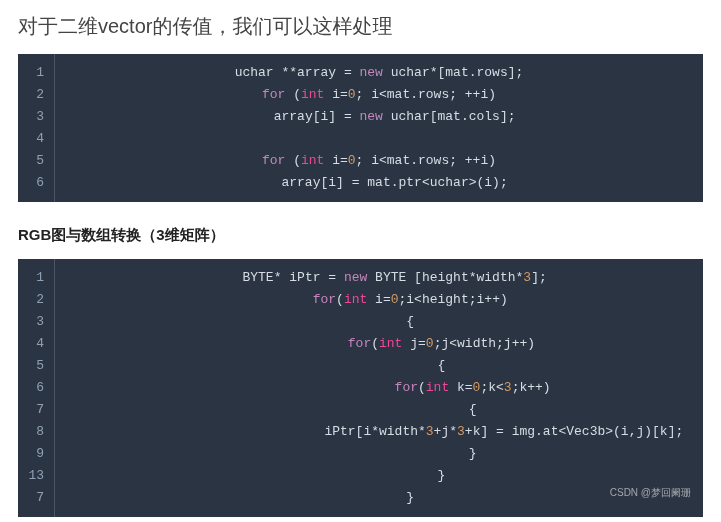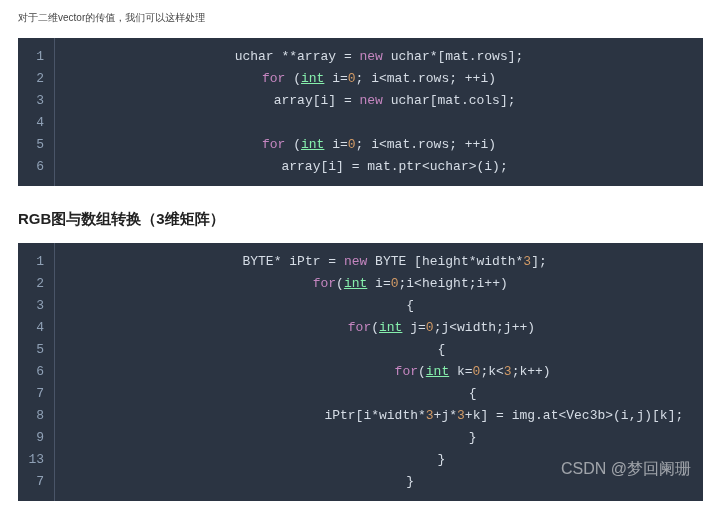--- a/index.html
+++ b/index.html
@@ -4,21 +4,21 @@
 <style>
   body {
     margin: 0;
     padding: 0;
     background: #ffffff;
     font-family: -apple-system, BlinkMacSystemFont, "Segoe UI", "Microsoft YaHei", sans-serif;
     color: #333;
     width: 721px;
   }
   .paragraph {
-    font-size: 10px;
+    font-size: 20px;
     color: #444;
     padding: 10px 24px 8px 18px;
     line-height: 1.6;
   }
   .heading {
     font-size: 15px;
     font-weight: bold;
     color: #222;
     padding: 14px 8px 10px 18px;
   }
@@ -43,31 +43,31 @@
     min-width: 18px;
   }
   .code-lines {
     padding: 8px 12px;
     color: #d6dde6;
     white-space: pre;
     flex: 1;
     text-align: center;
   }
   .kw { color: #c586c0; }
-  .type { color: #86efac; text-decoration: underline; }
+  .type { color: #ec4899; }
   .op { color: #d6dde6; }
   .num { color: #d19a66; }
   .ident { color: #d6dde6; }
   .punct { color: #d6dde6; }
   .watermark {
     position: absolute;
     right: 12px;
-    bottom: 21px;
+    bottom: 13px;
     color: rgba(255,255,255,0.55);
-    font-size: 16px;
+    font-size: 10px;
     font-family: -apple-system, "Microsoft YaHei", sans-serif;
     pointer-events: none;
     margin-top: 20px;
   }
 </style>
 </head>
 <body>
 
 <div class="paragraph">对于二维vector的传值，我们可以这样处理</div>
 

